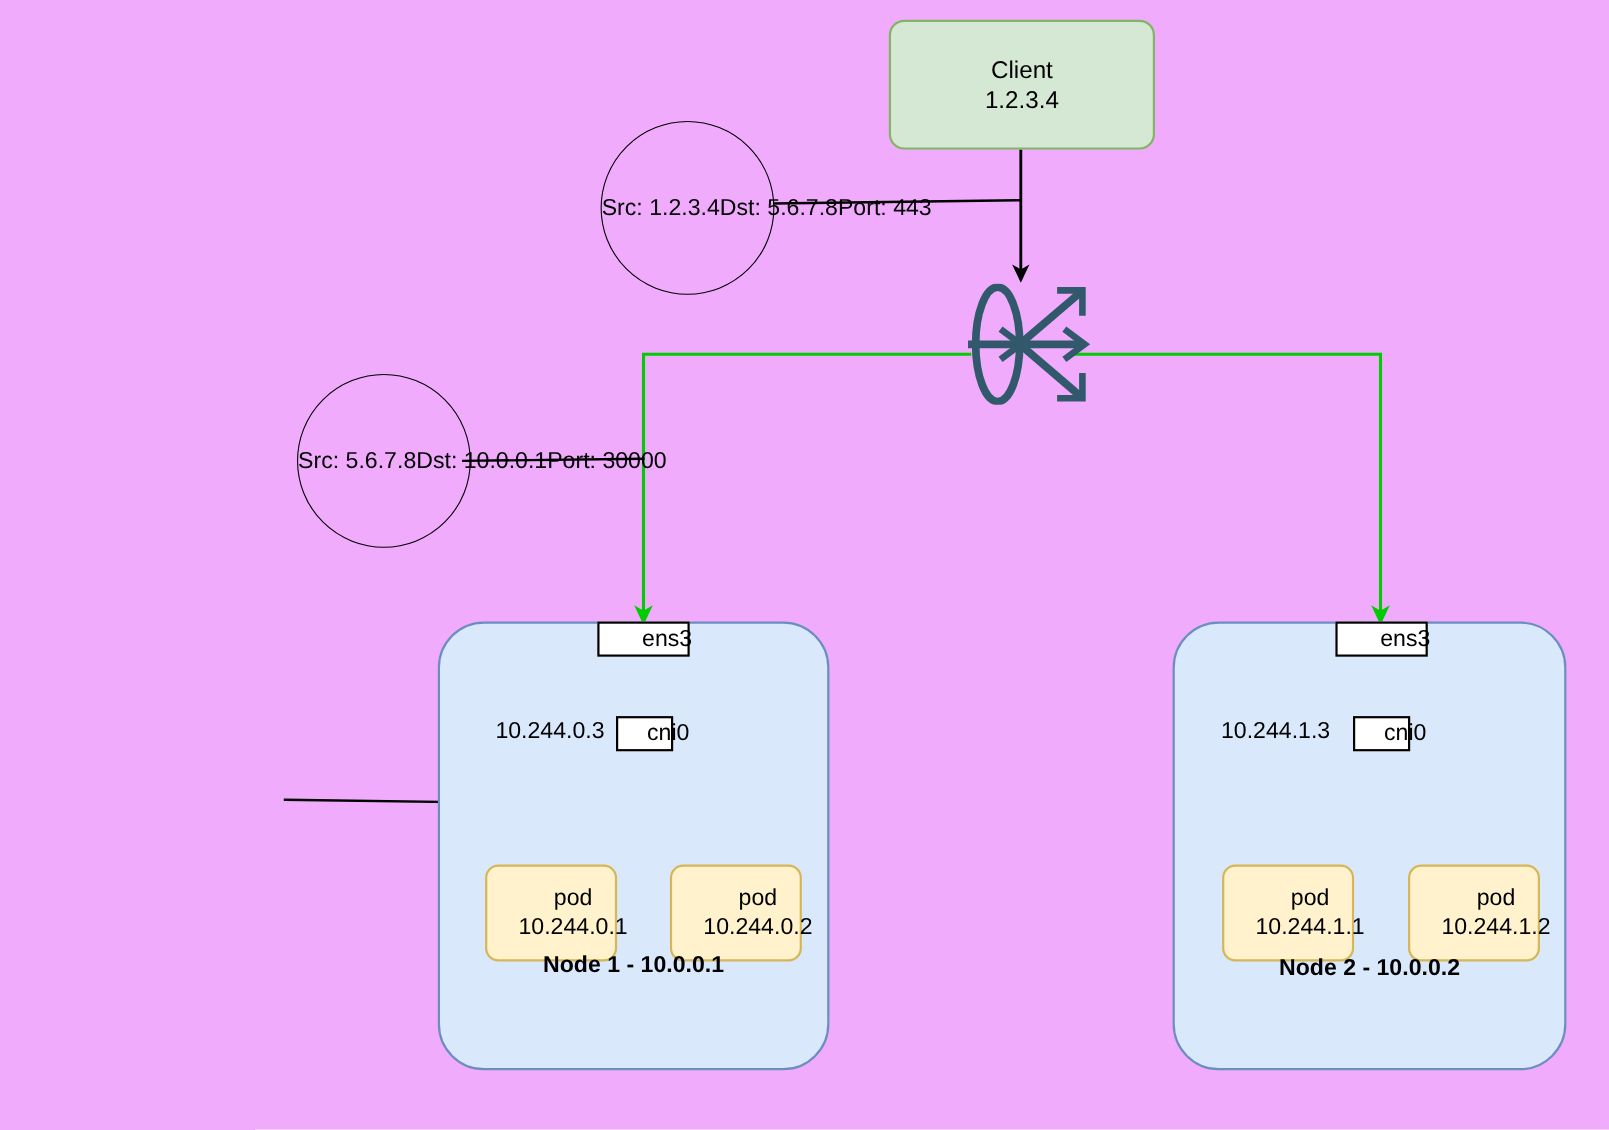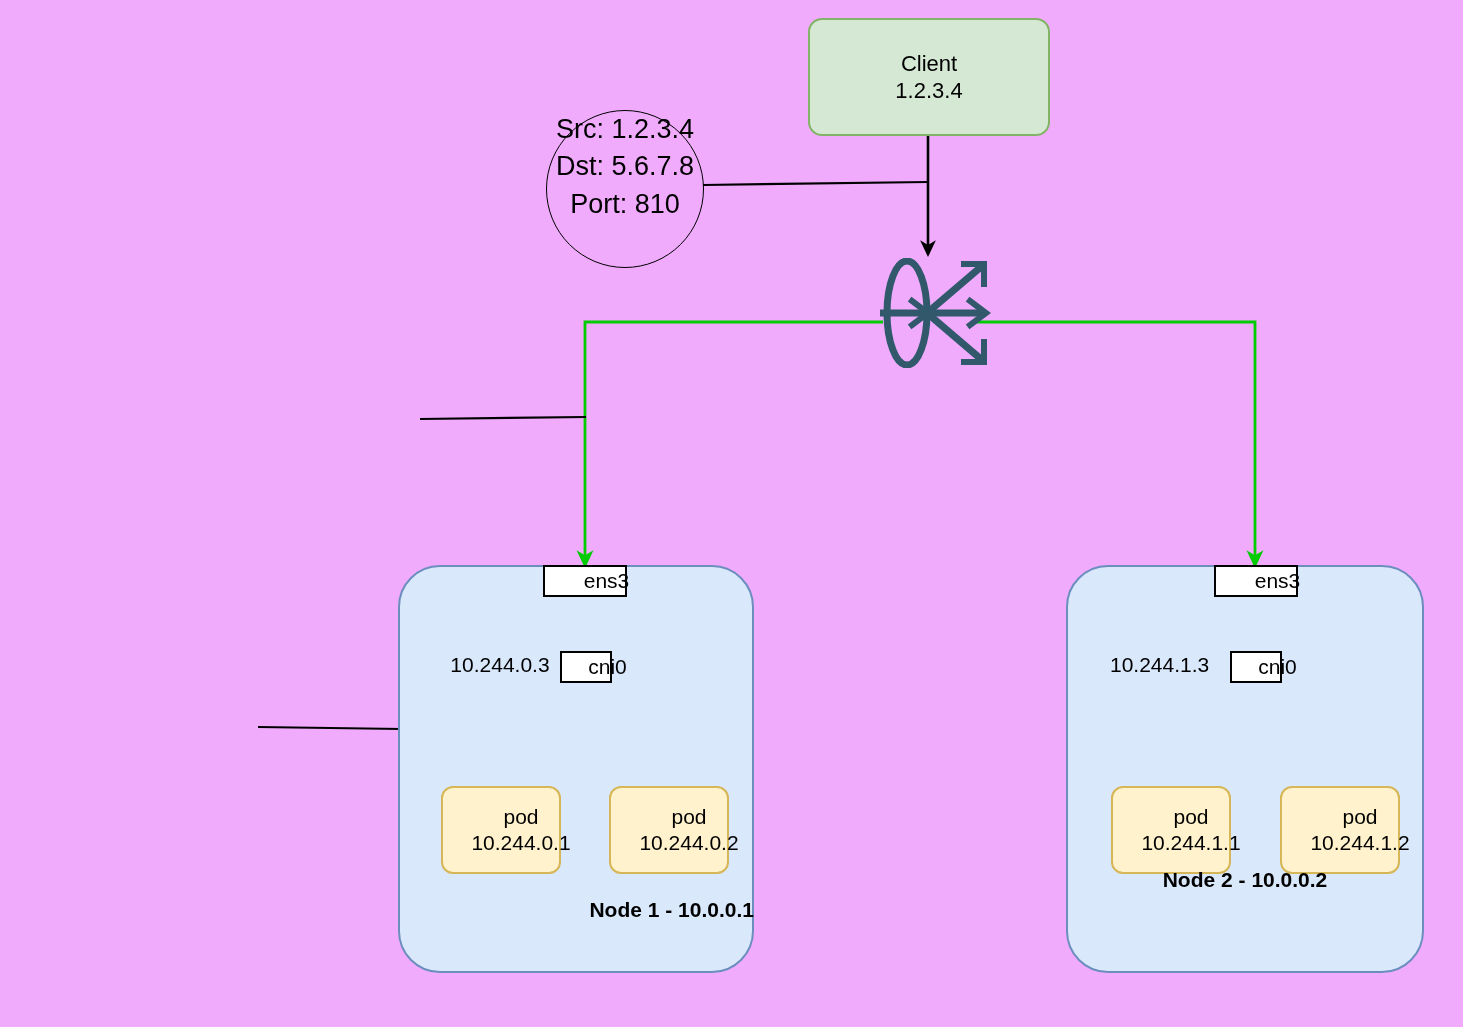--- a/index.html
+++ b/index.html
@@ -89,24 +89,23 @@
     text-align: center;
     line-height: 1.3;
   }
   .bubble {
     position: absolute;
     border: 1.6px solid #000000;
     border-radius: 50%;
     background: transparent;
     box-sizing: border-box;
     display: flex;
-    flex-direction: column;
-    align-items: center;
-    justify-content: flex-start;
-    font-size: 27px;
+    align-items: center;
+    justify-content: space-between;
+    font-size: 21px;
     color: #000000;
     line-height: 1.38;
     text-align: center;
   }
   .bubble span { display: block; white-space: nowrap; }
   .lb-icon {
     position: absolute;
   }
 </style>
 </head>
@@ -166,23 +165,28 @@
       <path d="M90,43 L106,55 L90,67" fill="none" stroke="#31596b" stroke-width="6" stroke-linecap="square"></path>
 
       <line x1="47" y1="55" x2="102" y2="102" stroke="#31596b" stroke-width="7"></line>
       <path d="M84,104 L104,104 L104,84" fill="none" stroke="#31596b" stroke-width="6" stroke-linecap="square"></path>
     </svg>
   </div>
 
   <div class="bubble" style="left:546px; top:110px; width:158px; height:158px;">
     <span>Src: 1.2.3.4</span>
     <span>Dst: 5.6.7.8</span>
-    <span>Port: 810</span>
-  </div>
-
+    <span>Port: 443</span>
+  </div>
+
+  <div class="bubble" style="left:270px; top:340px; width:158px; height:158px;">
+    <span>Src: 5.6.7.8</span>
+    <span>Dst: 10.0.0.1</span>
+    <span>Port: 30000</span>
+  </div>
 
 
   <div class="node-box" style="left:398px; top:565px; width:356px; height:408px;"></div>
 
   <div class="iface-box" style="left:543px; top:565px; width:84px; height:32px;">
     <span>ens3</span>
   </div>
 
   <div class="plain-label" style="left:440px; top:651px; width:120px; text-align:center;">
     <span>10.244.0.3</span>
@@ -193,21 +197,21 @@
 
   <div class="pod-box" style="left:441px; top:786px; width:120px; height:88px;">
     <div>pod</div>
     <div>10.244.0.1</div>
   </div>
   <div class="pod-box" style="left:609px; top:786px; width:120px; height:88px;">
     <div>pod</div>
     <div>10.244.0.2</div>
   </div>
 
-  <div class="node-title" style="left:398px; top:898px; width:356px;text-align:right;">
+  <div class="node-title" style="left:398px; top:866px; width:356px;">
     <span>Node 1 - 10.0.0.1</span>
   </div>
 
   <div class="node-box" style="left:1066px; top:565px; width:358px; height:408px;"></div>
 
   <div class="iface-box" style="left:1214px; top:565px; width:84px; height:32px;">
     <span>ens3</span>
   </div>
 
   <div class="plain-label" style="left:1110px; top:651px; width:120px; text-align:left;">

